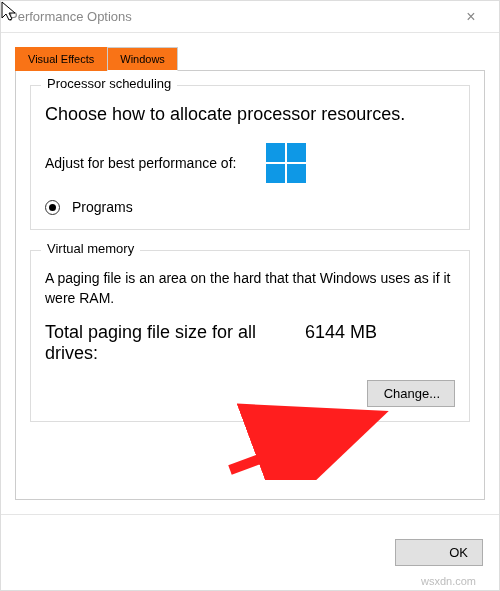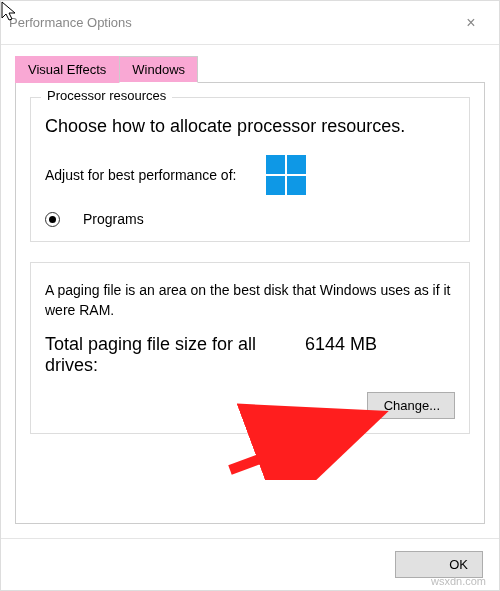--- a/index.html
+++ b/index.html
@@ -16,21 +16,21 @@
     }
     .window {
       width: 500px;
       height: 591px;
       background: #fff;
       border: 1px solid #ddd;
       display: flex;
       flex-direction: column;
     }
     .titlebar {
-      height: 44px;
+      height: 32px;
       display: flex;
       align-items: center;
       padding: 0 8px;
       border-bottom: 1px solid #e5e5e5;
       font-size: 13px;
       color: #888;
     }
     .titlebar .title { flex: 1; }
     .titlebar .close {
       width: 40px;
@@ -47,27 +47,27 @@
     }
     .tabs {
       display: flex;
       align-items: flex-end;
       border-bottom: 1px solid #ccc;
       height: 28px;
       position: relative;
     }
     .tab {
       padding: 5px 12px;
-      font-size: 13px;
+      font-size: 11px;
       color: #000;
       cursor: pointer;
       border: 1px solid transparent;
       position: relative;
       bottom: -1px;
-      background: #f9a8d4;
+      background: #f97316;
     }
     .tab.active {
       border: 1px solid #ccc;
       border-bottom: 1px solid #fff;
     }
     .tabcontent {
       border: 1px solid #ccc;
       border-top: none;
       padding: 14px 14px 10px 14px;
       flex: 1;
@@ -105,21 +105,21 @@
       grid-template-rows: 1fr 1fr;
       gap: 2px;
     }
     .win-icon div { background: #0e98e6; }
     .radios {
       display: flex;
       gap: 42px;
       align-items: center;
       font-size: 14px;
     }
-    .radio-wrap { display: flex; align-items: center; gap: 23px; cursor: pointer; text-align: right; }
+    .radio-wrap { display: flex; align-items: center; gap: 12px; cursor: pointer; text-align: right; }
     .radio {
       width: 15px; height: 15px; border: 1px solid #333; border-radius: 50%;
       display: inline-flex; align-items: center; justify-content: center;
     }
     .radio.checked::after {
       content: ""; width: 7px; height: 7px; background: #000; border-radius: 50%;
     }
     .vm-info { font-size: 14px; line-height: 1.4; margin-bottom: 14px; }
     .vm-row { display: flex; font-size: 18px; margin-bottom: 16px; }
     .vm-row .lab { flex: 0 0 260px; }
@@ -131,39 +131,39 @@
       border: 1px solid #adadad;
       font-size: 13px;
       cursor: pointer;
       text-align: right;
     }
     .btn.disabled { color: #9b9b9b; cursor: default; }
     .footer {
       display: flex;
       justify-content: flex-end;
       gap: 8px;
-      padding: 12px 16px;
+      padding: 24px 16px;
       border-top: 1px solid #e5e5e5;
     }
     .cursor {
       position: absolute;
       top: 0; left: 0;
       pointer-events: none;
     }
     .arrow-annot {
       position: absolute;
       left: 220px;
       top: 400px;
       width: 200px;
       height: 80px;
       pointer-events: none;
     }
     .watermark {
       position: absolute;
-      right: 14px;
+      right: 24px;
       bottom: 4px;
       font-size: 11px;
       color: #bdbdbd;
       pointer-events: none;
     }
   </style>
 </head>
 <body>
 
 <div class="window">
@@ -174,41 +174,42 @@
 
   <div class="body">
     <div class="tabs">
       <div class="tab">Visual Effects</div>
       <div class="tab active">Windows</div>
     </div>
 
     <div class="tabcontent">
 
       <div class="group">
-        <div class="group-legend">Processor resources</div>
+        <div class="group-legend">Processor scheduling</div>
         <div class="desc">Choose how to allocate processor resources.</div>
         <div class="perf-row">
           <span class="perf-label">Adjust for best performance of:</span>
           <span class="win-icon">
             <div></div>
               <div></div>
               <div></div>
               <div></div>
           </span>
         </div>
         <div class="radios">
           <div class="radio-wrap">
             <span class="radio checked"></span>
             <span>Programs</span>
           </div>
         </div>
       </div>
 
       <div class="group">
-        <div class="vm-info">A paging file is an area on the best disk that Windows uses as if it were RAM.</div>
+        <div class="group-legend">Virtual memory</div>
+        <div class="vm-info">A paging file is an area on the hard that that Windows uses as if it were RAM.</div>
         <div class="vm-row">
           <span class="lab">Total paging file size for all drives:</span>
           <span>6144 MB</span>
         </div>
         <div class="btn-row-right">
           <div class="btn">Change...</div>
         </div>
       </div>
 
     </div>

